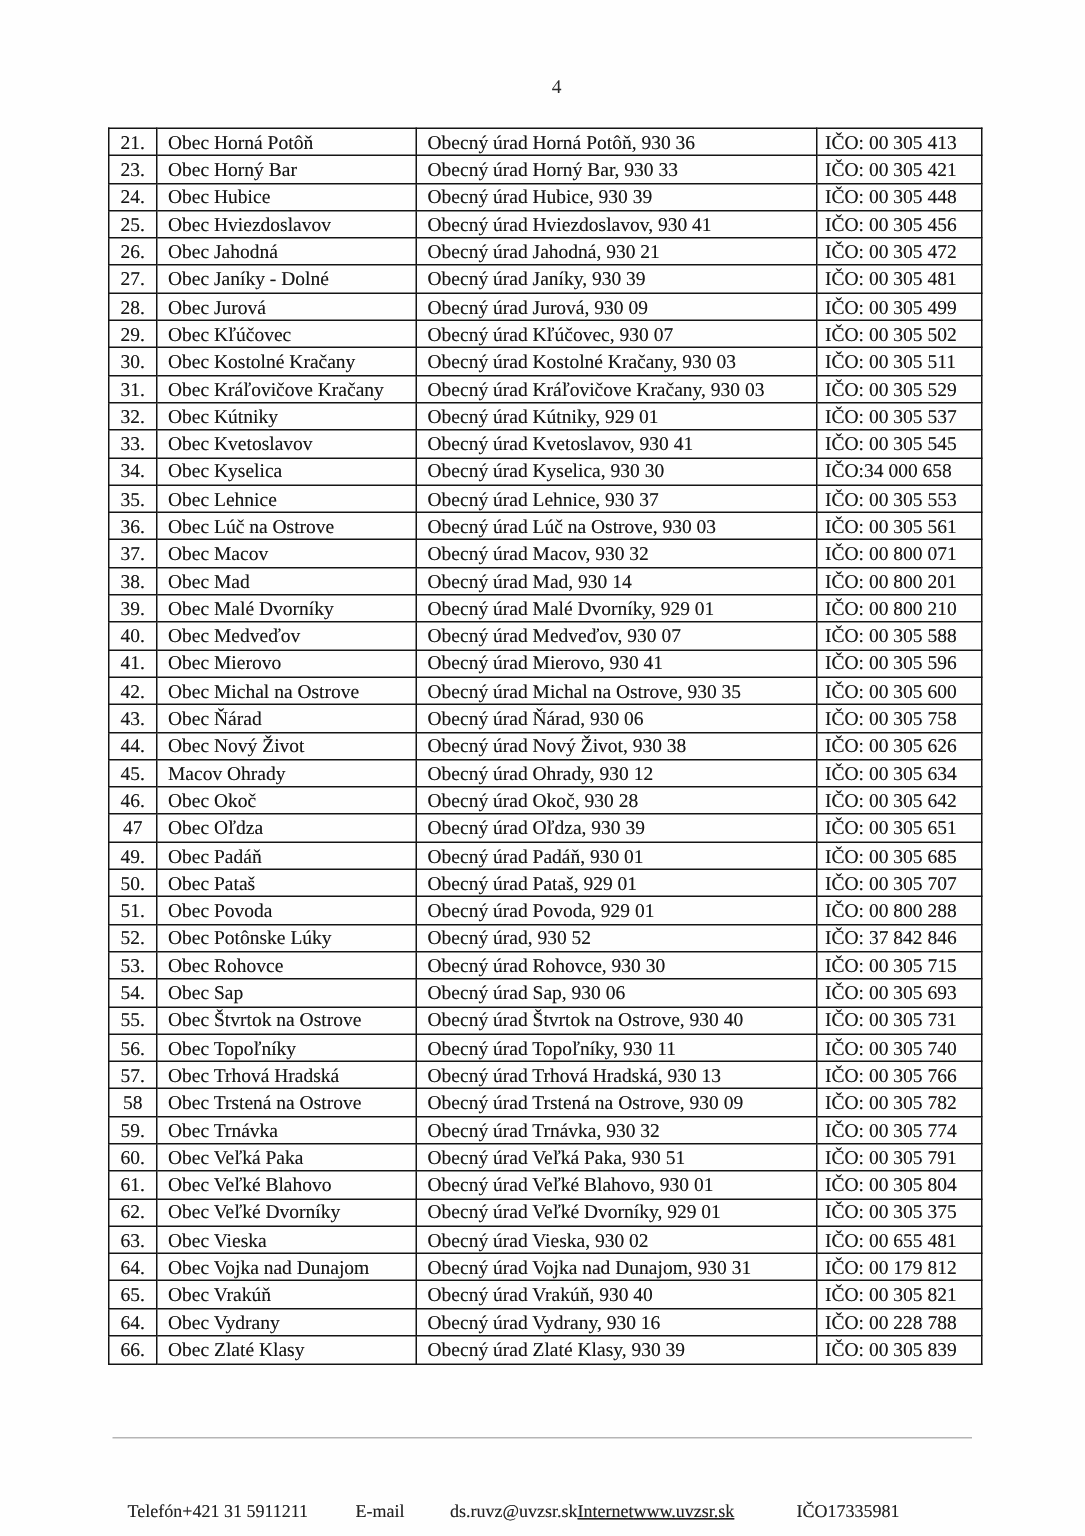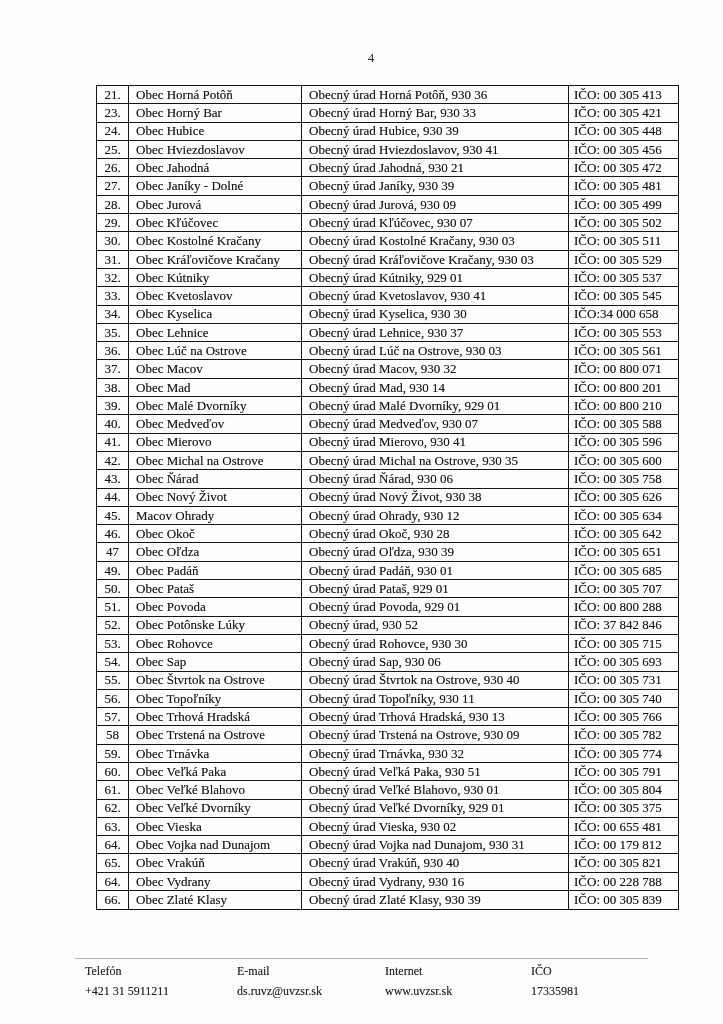--- a/index.html
+++ b/index.html
@@ -19,21 +19,21 @@
     position: absolute;
     top: 50px;
     left: 80px;
     width: 582px;
     text-align: center;
     font-size: 13px;
     color: #2a2a2a;
   }
   table.muni-table {
     position: absolute;
-    left: 96px;
+    left: 72px;
     top: 85px;
     width: 582px;
     height: 825px;
     border-collapse: collapse;
     table-layout: fixed;
     font-size: 13px;
   }
   table.muni-table td {
     border: 1px solid #141414;
     padding: 0 2px 0 7px;
@@ -67,24 +67,24 @@
   .footer {
     position: absolute;
     left: 85px;
     top: 964px;
     width: 580px;
     display: flex;
     font-size: 12px;
     color: #222222;
     text-shadow: 0 0 0.4px rgba(20,20,20,0.4);
   }
-  .footer-col { display: flex; flex-direction: column; }
+  .footer-col { display: flex; flex-direction: row; margin-top: 36px; }
   .footer-col:nth-child(1) { width: 152px; }
   .footer-col:nth-child(2) { width: 148px; justify-content: space-between; }
-  .footer-col:nth-child(3) { width: 146px; }
+  .footer-col:nth-child(3) { width: 146px; text-decoration: underline; }
   .footer-col:nth-child(4) { width: 120px; }
   .footer-label { margin-bottom: 5px; }
 </style>
 </head>
 <body>
 
 <div class="page">
 
   <div class="page-number">4</div>
 

